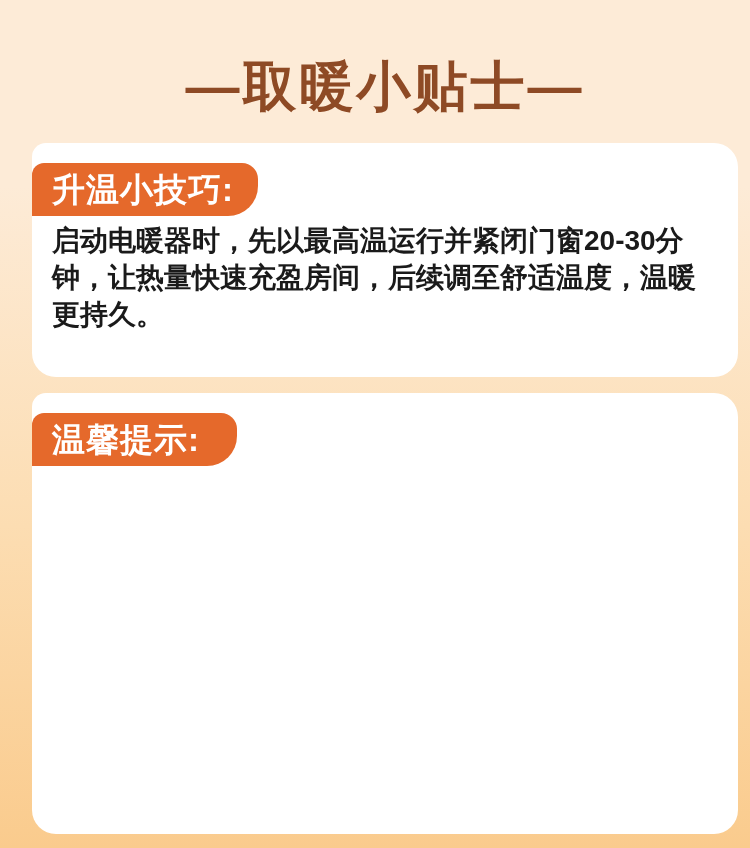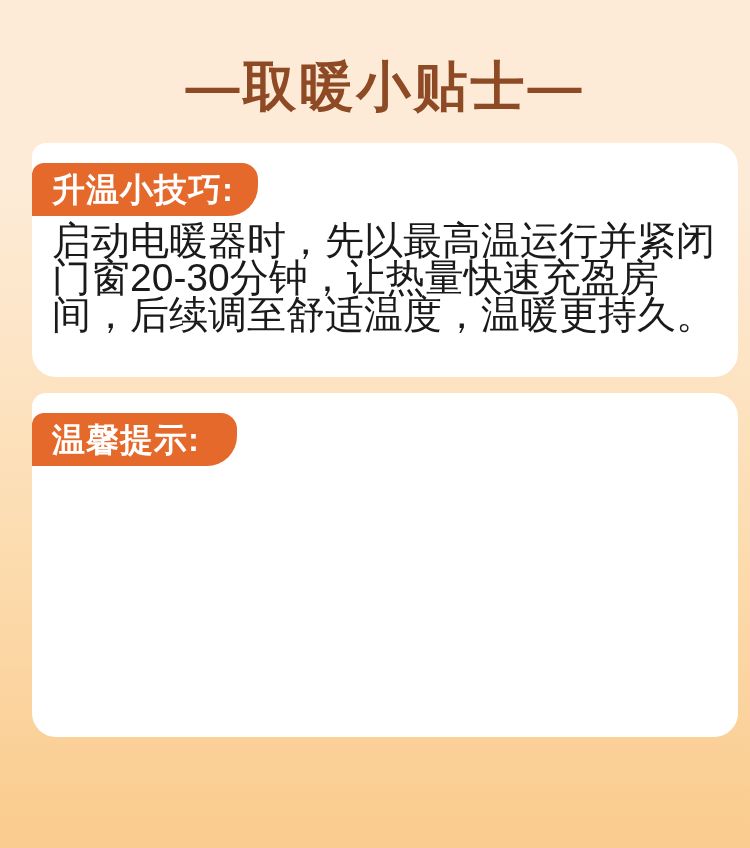--- a/index.html
+++ b/index.html
@@ -29,41 +29,41 @@
     white-space:nowrap;
   }
   .card{
     position:absolute;
     left:22px;
     width:706px;
     background:var(--card);
     border-radius:14px 24px 24px 24px;
   }
   .card-1{top:133px;height:234px;}
-  .card-2{top:383px;height:344px;}
+  .card-2{top:383px;height:441px;}
   .badge{
     position:absolute;
     top:0;left:0;
     min-width:205px;
     background:var(--accent);
     color:#FFFFFF;
     font-size:33px;
     font-weight:800;
     line-height:37px;
     padding:8px 24px 8px 20px;
     border-radius:12px 16px 30px 0;
     letter-spacing:1px;
     margin-top:20px;
   }
   .card-body{
     position:absolute;
     left:0;right:0;
     color:var(--text);
-    font-weight:400;
-    font-size:39px;
+    font-weight:700;
+    font-size:28px;
     line-height:37px;
   }
   .card-1 .card-body{
     top:79px;
     padding:0 20px;
   }
   .card-2 .card-body{
     top:107px;
     padding:0 18px 0 21px;
   }

